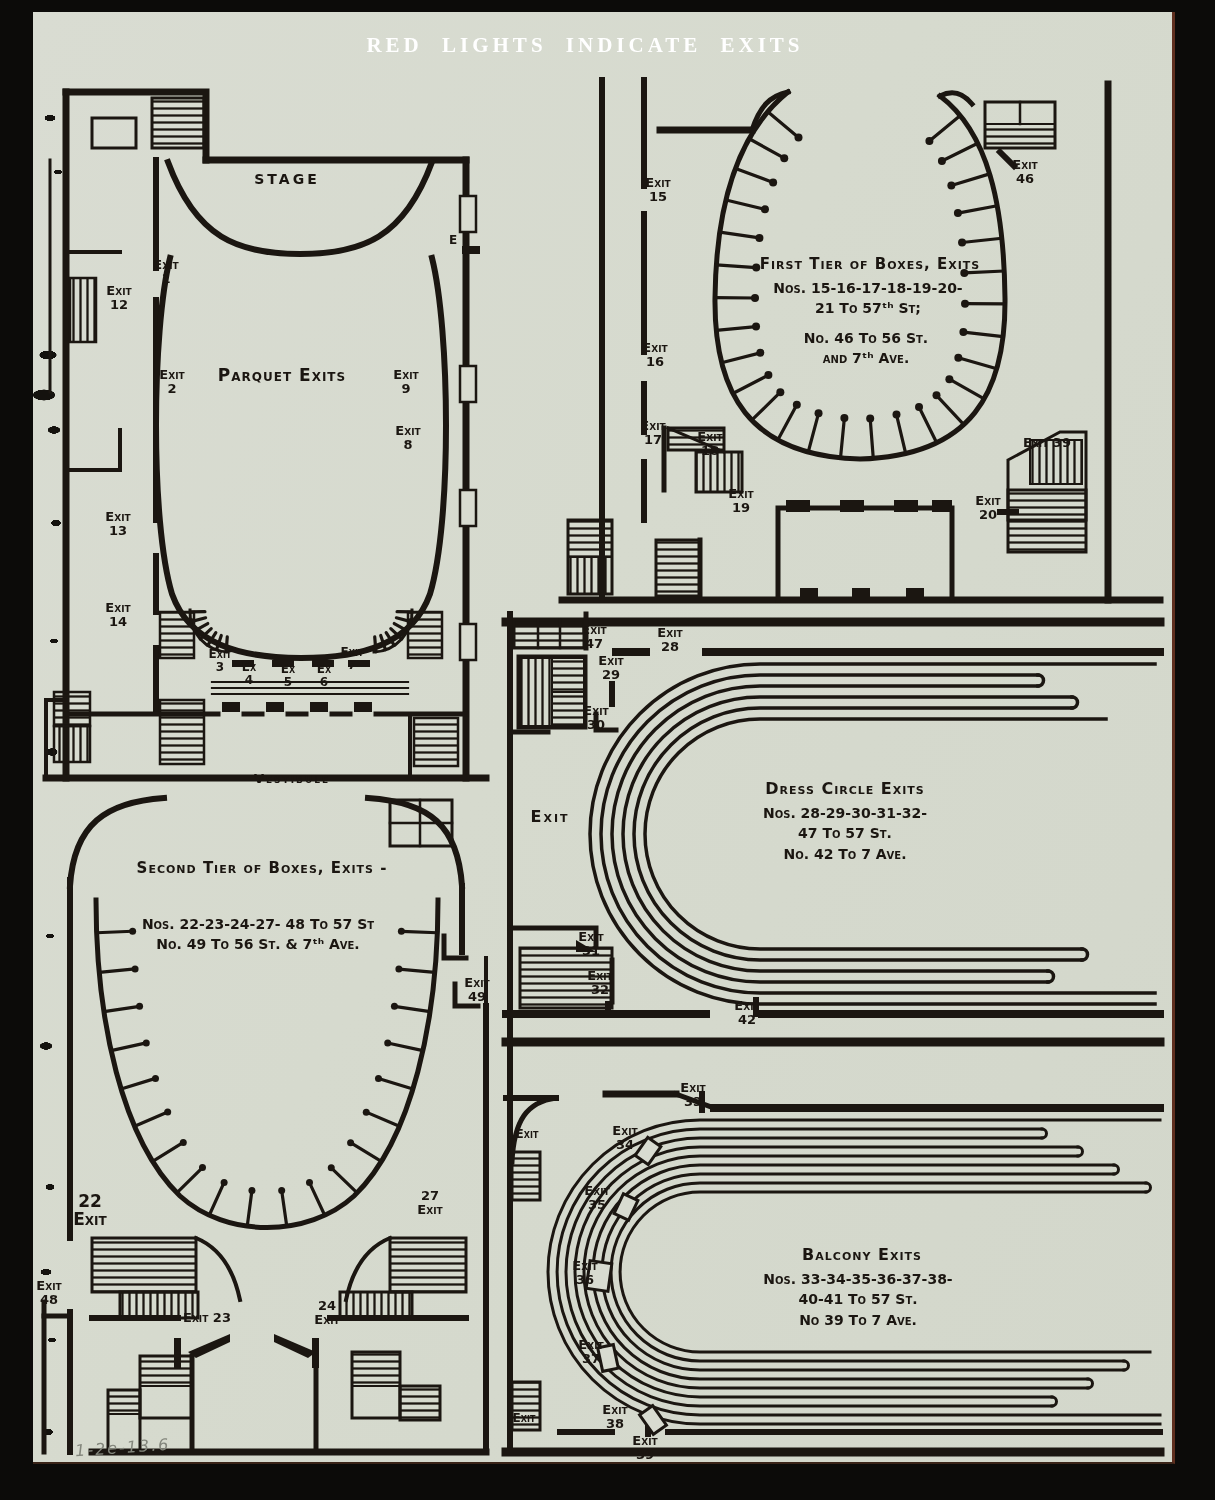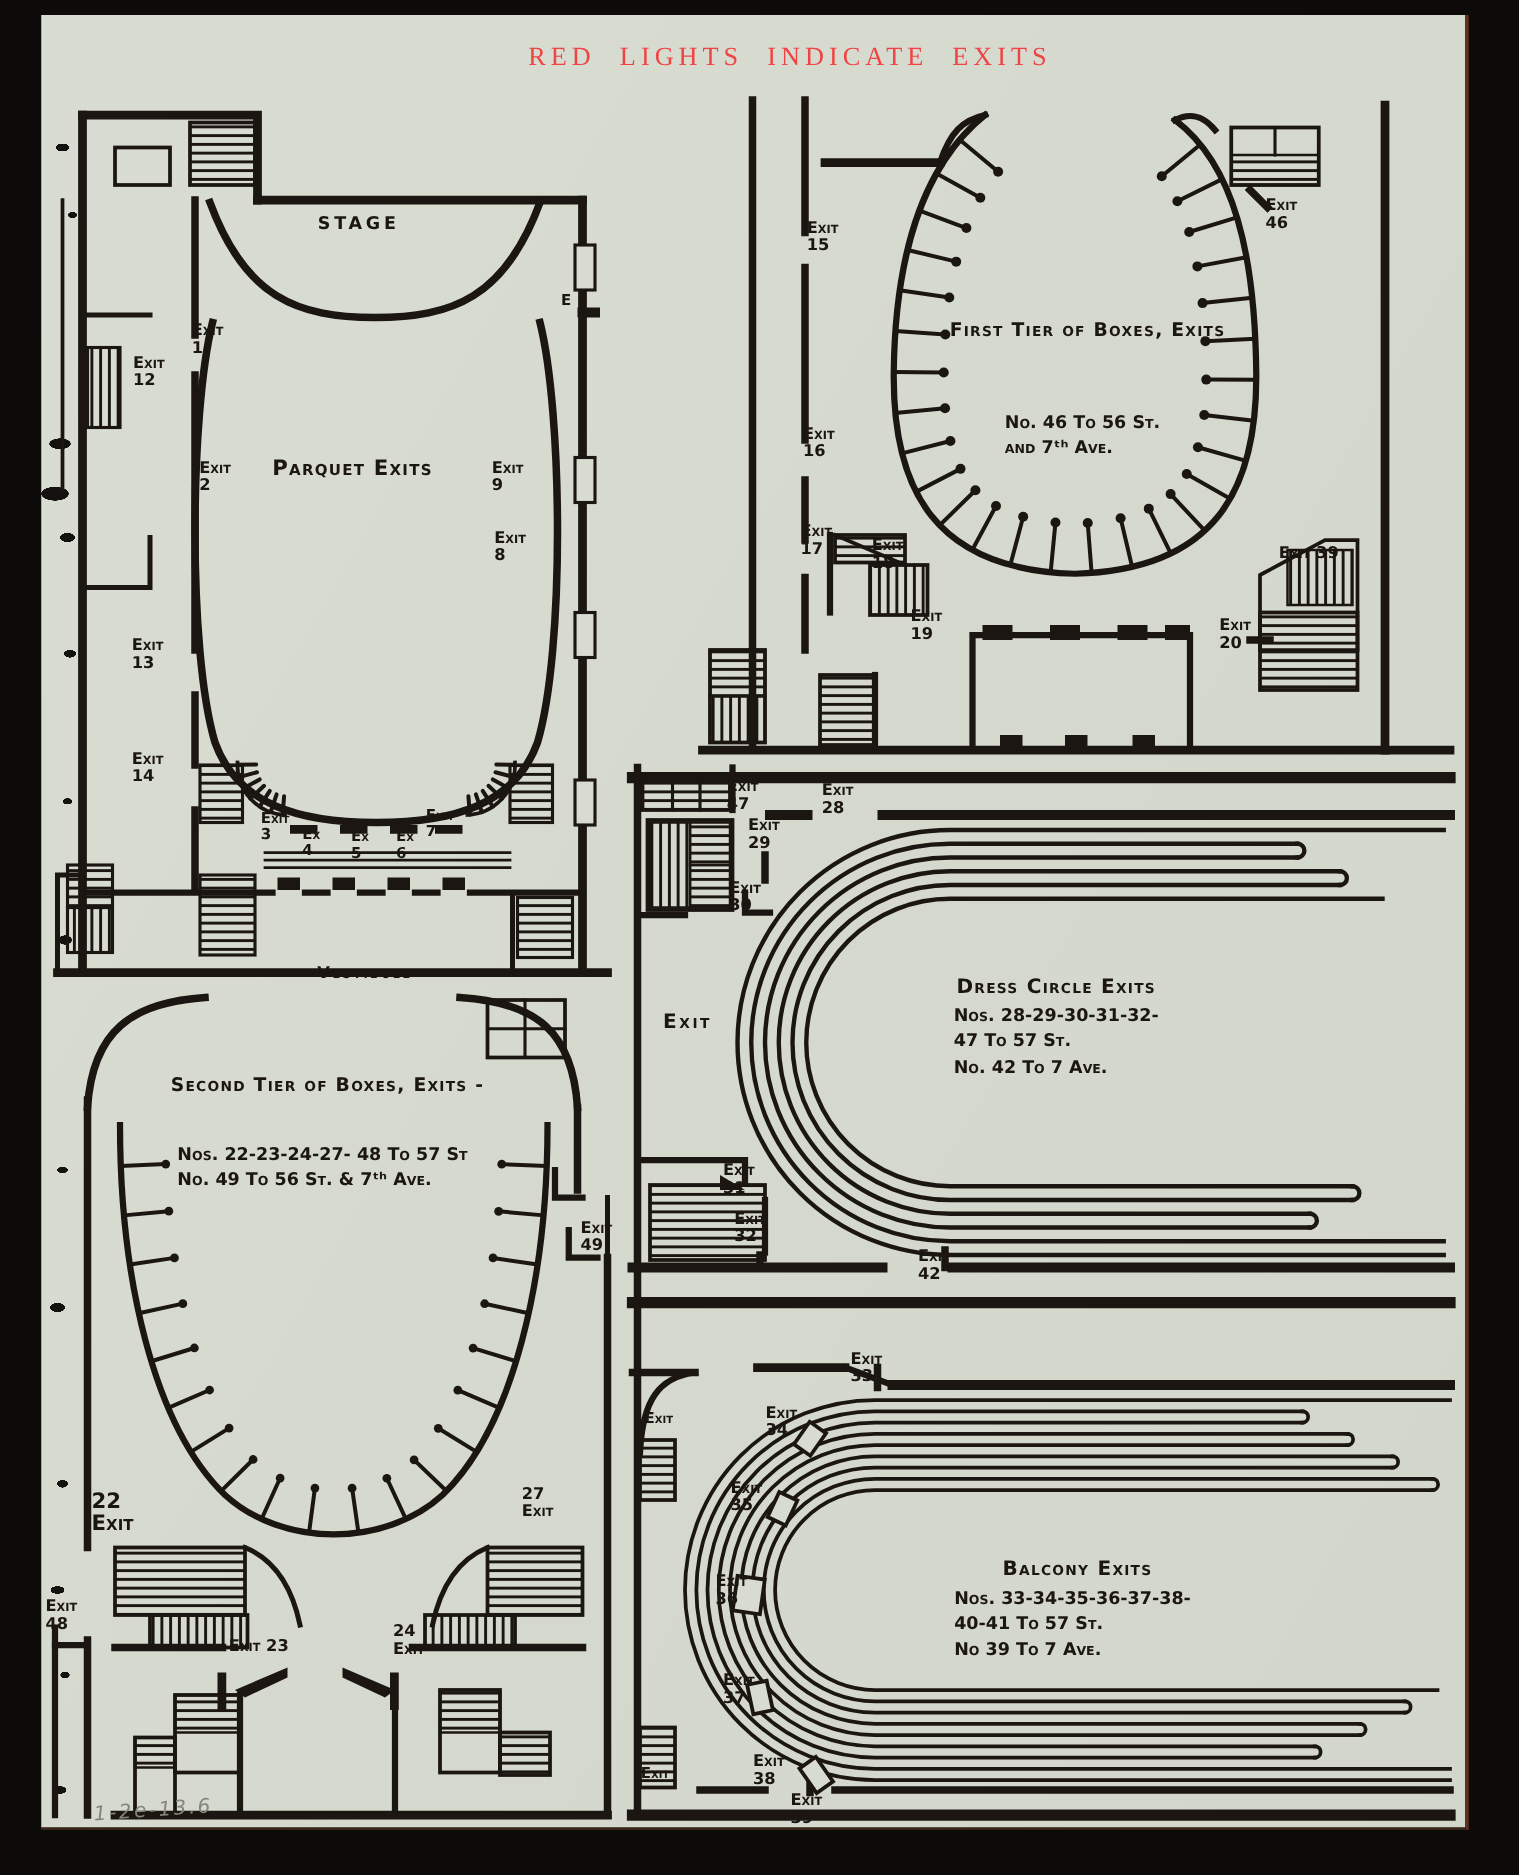--- a/index.html
+++ b/index.html
@@ -2,25 +2,25 @@
 <html><head>
 <meta charset="utf-8">
 <style>
   html,body{margin:0;padding:0;background:#0c0b09;width:1215px;height:1500px;overflow:hidden;}
   #stagewrap{position:relative;width:1215px;height:1500px;font-family:"DejaVu Sans",sans-serif;}
   #paper{position:absolute;left:33px;top:12px;width:1139px;height:1450px;
          background:linear-gradient(120deg,#d9dcd2 0%,#d6dace 45%,#d3d7cb 100%);
          border-right:3px solid #5f2f1f;border-bottom:2px solid #3a2418;}
   #plan-svg{position:absolute;left:0;top:0;}
   .lbl{position:absolute;transform:translateX(-50%);color:#1b1611;font-weight:bold;
-       font-variant:small-caps;white-space:pre-line;text-align:left;line-height:1.08;
+       font-variant:small-caps;white-space:pre-line;text-align:center;line-height:1.08;
        font-family:"DejaVu Sans",sans-serif;}
   .info{line-height:1.45;}
   .hdr{position:absolute;transform:translateX(-50%);font-family:"Liberation Serif",serif;
-       font-weight:normal;letter-spacing:4px;word-spacing:10px;color:#ef4444;margin-left:47px;}
+       font-weight:bold;letter-spacing:4px;word-spacing:10px;color:#ffffff;}
   .hand{position:absolute;font-family:"DejaVu Sans",sans-serif;font-style:italic;
         color:#83867c;transform:rotate(-4deg);letter-spacing:2px;}
   #tears{position:absolute;left:20px;top:0;width:70px;height:1500px;background-image:
     radial-gradient(ellipse 9px 5px at 30px 118px,#14120e 60%,transparent 62%),
     radial-gradient(ellipse 6px 4px at 38px 172px,#14120e 60%,transparent 62%),
     radial-gradient(ellipse 14px 7px at 28px 355px,#14120e 60%,transparent 62%),
     radial-gradient(ellipse 18px 9px at 24px 395px,#14120e 60%,transparent 62%),
     radial-gradient(ellipse 10px 6px at 34px 430px,#14120e 60%,transparent 62%),
     radial-gradient(ellipse 8px 5px at 36px 523px,#14120e 60%,transparent 62%),
     radial-gradient(ellipse 6px 4px at 34px 641px,#14120e 60%,transparent 62%),
@@ -401,20 +401,22 @@
   <div class="lbl" style="left:710px;top:430px;font-size:13px">Exit
 18</div>
   <div class="lbl" style="left:741px;top:487px;font-size:13px">Exit
 19</div>
   <div class="lbl" style="left:1025px;top:158px;font-size:13px">Exit
 46</div>
   <div class="lbl" style="left:1047px;top:436px;font-size:13px">Exit 39</div>
   <div class="lbl" style="left:988px;top:494px;font-size:13px">Exit
 20</div>
   <div class="lbl" style="left:870px;top:256px;font-size:15px;letter-spacing:1px">First Tier of Boxes, Exits</div>
+  <div class="lbl info" style="left:868px;top:278px;font-size:14px">Nos. 15-16-17-18-19-20-
+21 To 57ᵗʰ St;</div>
   <div class="lbl info" style="left:866px;top:328px;font-size:14px">No. 46 To 56 St.
 and 7ᵗʰ Ave.</div>
 
   <div class="lbl" style="left:594px;top:623px;font-size:13px">Exit
 47</div>
   <div class="lbl" style="left:670px;top:626px;font-size:13px">Exit
 28</div>
   <div class="lbl" style="left:611px;top:654px;font-size:13px">Exit
 29</div>
   <div class="lbl" style="left:596px;top:704px;font-size:13px">Exit

